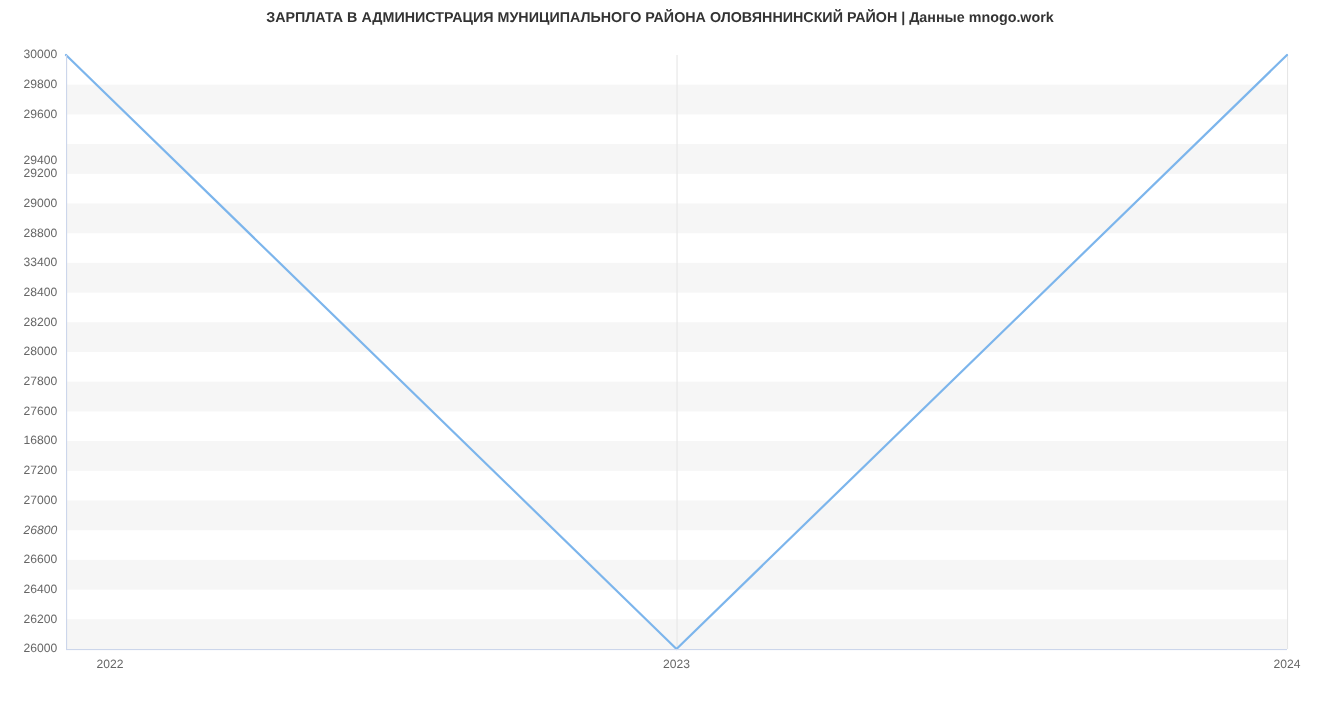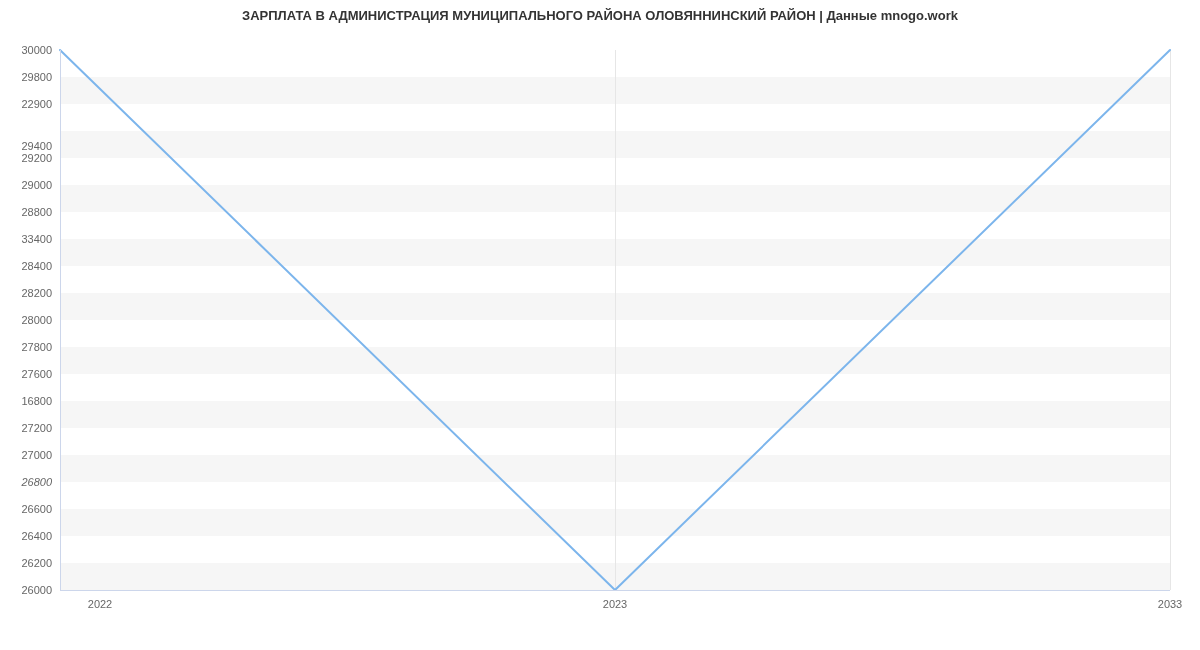--- a/index.html
+++ b/index.html
@@ -120,22 +120,22 @@
       <div class="y-tick-label" style="top: 324px;">27600</div>
       <div class="y-tick-label" style="top: 297px;">27800</div>
       <div class="y-tick-label" style="top: 270px;">28000</div>
       <div class="y-tick-label" style="top: 243px;">28200</div>
       <div class="y-tick-label" style="top: 216px;">28400</div>
       <div class="y-tick-label" style="top: 189px;">33400</div>
       <div class="y-tick-label" style="top: 162px;">28800</div>
       <div class="y-tick-label" style="top: 135px;">29000</div>
       <div class="y-tick-label" style="top: 108px;">29200</div>
       <div class="y-tick-label" style="top: 96px;">29400</div>
-      <div class="y-tick-label" style="top: 54px;">22900</div>
+      <div class="y-tick-label" style="top: 54px;">29600</div>
       <div class="y-tick-label" style="top: 27px;">29800</div>
       <div class="y-tick-label" style="top: 0px;">30000</div>
       <div class="x-tick-label" style="left: 0px; margin-left: 40px;">2022</div>
       <div class="x-tick-label" style="left: 555px;">2023</div>
-      <div class="x-tick-label" style="left: 1110px;">2033</div>
+      <div class="x-tick-label" style="left: 1110px;">2024</div>
       <div class="axis-line" style="left: 0px; top: 0px; width: 1px; height: 540px;"></div>
       <div class="axis-line" style="left: 0px; top: 540px; width: 1110px; height: 1px;"></div>
     </div>
 </div>
 
 </body></html>

